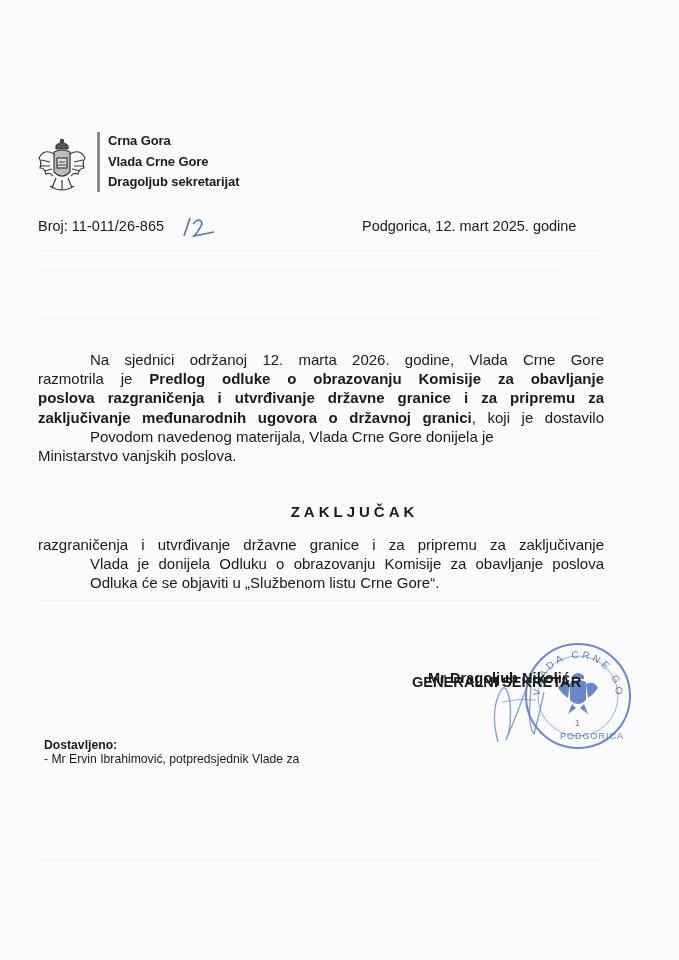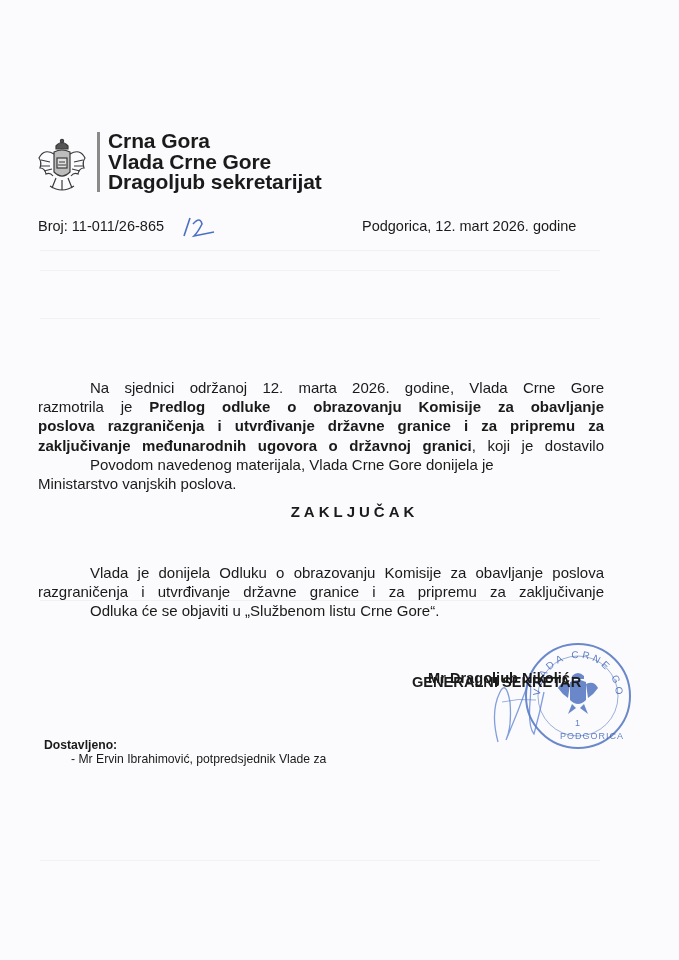--- a/index.html
+++ b/index.html
@@ -9,49 +9,49 @@
       font-family: "Liberation Sans", sans-serif;
       color: #1a1a1a;
       position: relative;
     }
     .page { position: absolute; inset: 0; }
     .abs { position: absolute; }
 
     
     .crest { left: 36px; top: 138px; width: 52px; height: 56px; }
     .vrule { left: 97px; top: 132px; width: 3px; height: 60px; background: #8a8a8a; }
-    .org { left: 108px; top: 131px; font-weight: bold; font-size: 21px; line-height: 20.5px; letter-spacing: -0.1px; }
+    .org { left: 108px; top: 131px; font-weight: bold; font-size: 13px; line-height: 20.5px; letter-spacing: -0.1px; }
     .org div { white-space: nowrap; }
 
     .broj { left: 38px; top: 218px; font-size: 14.5px; white-space: nowrap; }
     .broj-mark { left: 176px; top: 212px; width: 44px; height: 28px; }
     .place-date { left: 362px; top: 218px; font-size: 14.5px; white-space: nowrap; }
 
     
-    .para { left: 38px; width: 566px; font-size: 15px; line-height: 19.2px; text-align: justify; margin-top: 28px; }
+    .para { left: 38px; width: 566px; font-size: 15px; line-height: 19.2px; text-align: justify; }
     .p1 { top: 350px; }
     .indent { text-indent: 52px; }
     .b { font-weight: bold; }
     .line { display: block; white-space: nowrap; }
     .jline { display: block; text-align: justify; text-align-last: justify; }
 
     .zak { left: 0; width: 679px; top: 503px; text-align: center; font-weight: bold; font-size: 15px; letter-spacing: 4px; padding-left: 30px; box-sizing: border-box; }
 
     .p3 { top: 535px; }
 
     
     .sig-title { left: 412px; top: 674px; font-weight: bold; font-size: 14.6px; white-space: nowrap; }
     .sig-name { left: 428px; top: 670px; font-weight: bold; font-size: 14.6px; white-space: nowrap; }
     .stamp { left: 520px; top: 638px; width: 115px; height: 115px; }
     .signature { left: 488px; top: 672px; width: 60px; height: 75px; }
 
     
     .dost-h { left: 44px; top: 738px; font-weight: bold; font-size: 12.2px; }
     .dost-item { left: 44px; top: 752px; font-size: 12.2px; line-height: 14.2px; }
-    .dost-item div { white-space: nowrap; margin-left: 27px; }
+    .dost-item div { white-space: nowrap; }
     .dost-item .cont { padding-left: 7px; }
 
     
     .ghost { left: 40px; height: 1px; background: rgba(120,120,130,0.07); }
   </style>
 </head>
 <body>
 
 <div class="page">
 
@@ -85,36 +85,36 @@
     <div>Dragoljub sekretarijat</div>
   </div>
 
   <div class="abs broj">Broj: 11-011/26-865</div>
   <div class="abs broj-mark">
     <svg width="44" height="28" viewBox="0 0 44 28">
       <path d="M8 24 L14 6" stroke="#4a6fc4" stroke-width="1.6" fill="none"></path>
       <path d="M17 12 Q24 4 26 12 Q22 20 18 24 L38 20" stroke="#4a6fc4" stroke-width="1.6" fill="none"></path>
     </svg>
   </div>
-  <div class="abs place-date">Podgorica, 12. mart 2026. godine</div>
+  <div class="abs place-date">Podgorica, 12. mart 2025. godine</div>
 
   <div class="abs para p1">
     <span class="jline indent">Na sjednici održanoj 12. marta 2026. godine, Vlada Crne Gore</span>
     <span class="jline"><span>razmotrila je </span><span class="b">Predlog odluke o obrazovanju Komisije za obavljanje</span></span>
     <span class="jline b">poslova razgraničenja i utvrđivanje državne granice i za pripremu za</span>
     <span class="jline"><span class="b">zaključivanje međunarodnih ugovora o državnoj granici</span><span>, koji je dostavilo</span></span>
     <span class="line indent">Povodom navedenog materijala, Vlada Crne Gore donijela je</span>
     <span class="line">Ministarstvo vanjskih poslova.</span>
   </div>
 
   <div class="abs zak">ZAKLJUČAK</div>
 
   <div class="abs para p3">
+    <span class="jline">razgraničenja i utvrđivanje državne granice i za pripremu za zaključivanje</span>
     <span class="jline indent">Vlada je donijela Odluku o obrazovanju Komisije za obavljanje poslova</span>
-    <span class="jline">razgraničenja i utvrđivanje državne granice i za pripremu za zaključivanje</span>
     <span class="line indent">Odluka će se objaviti u „Službenom listu Crne Gore“.</span>
   </div>
 
   <div class="abs stamp">
     <svg width="115" height="115" viewBox="0 0 115 115">
       <defs>
         <path id="arcTop" d="M20 58 A38 38 0 0 1 96 58"></path>
         <path id="arcBot" d="M28 78 A38 38 0 0 0 88 78"></path>
       </defs>
       <circle cx="58" cy="58" r="52" fill="none" stroke="#3a62b8" stroke-width="2" opacity="0.75"></circle>

